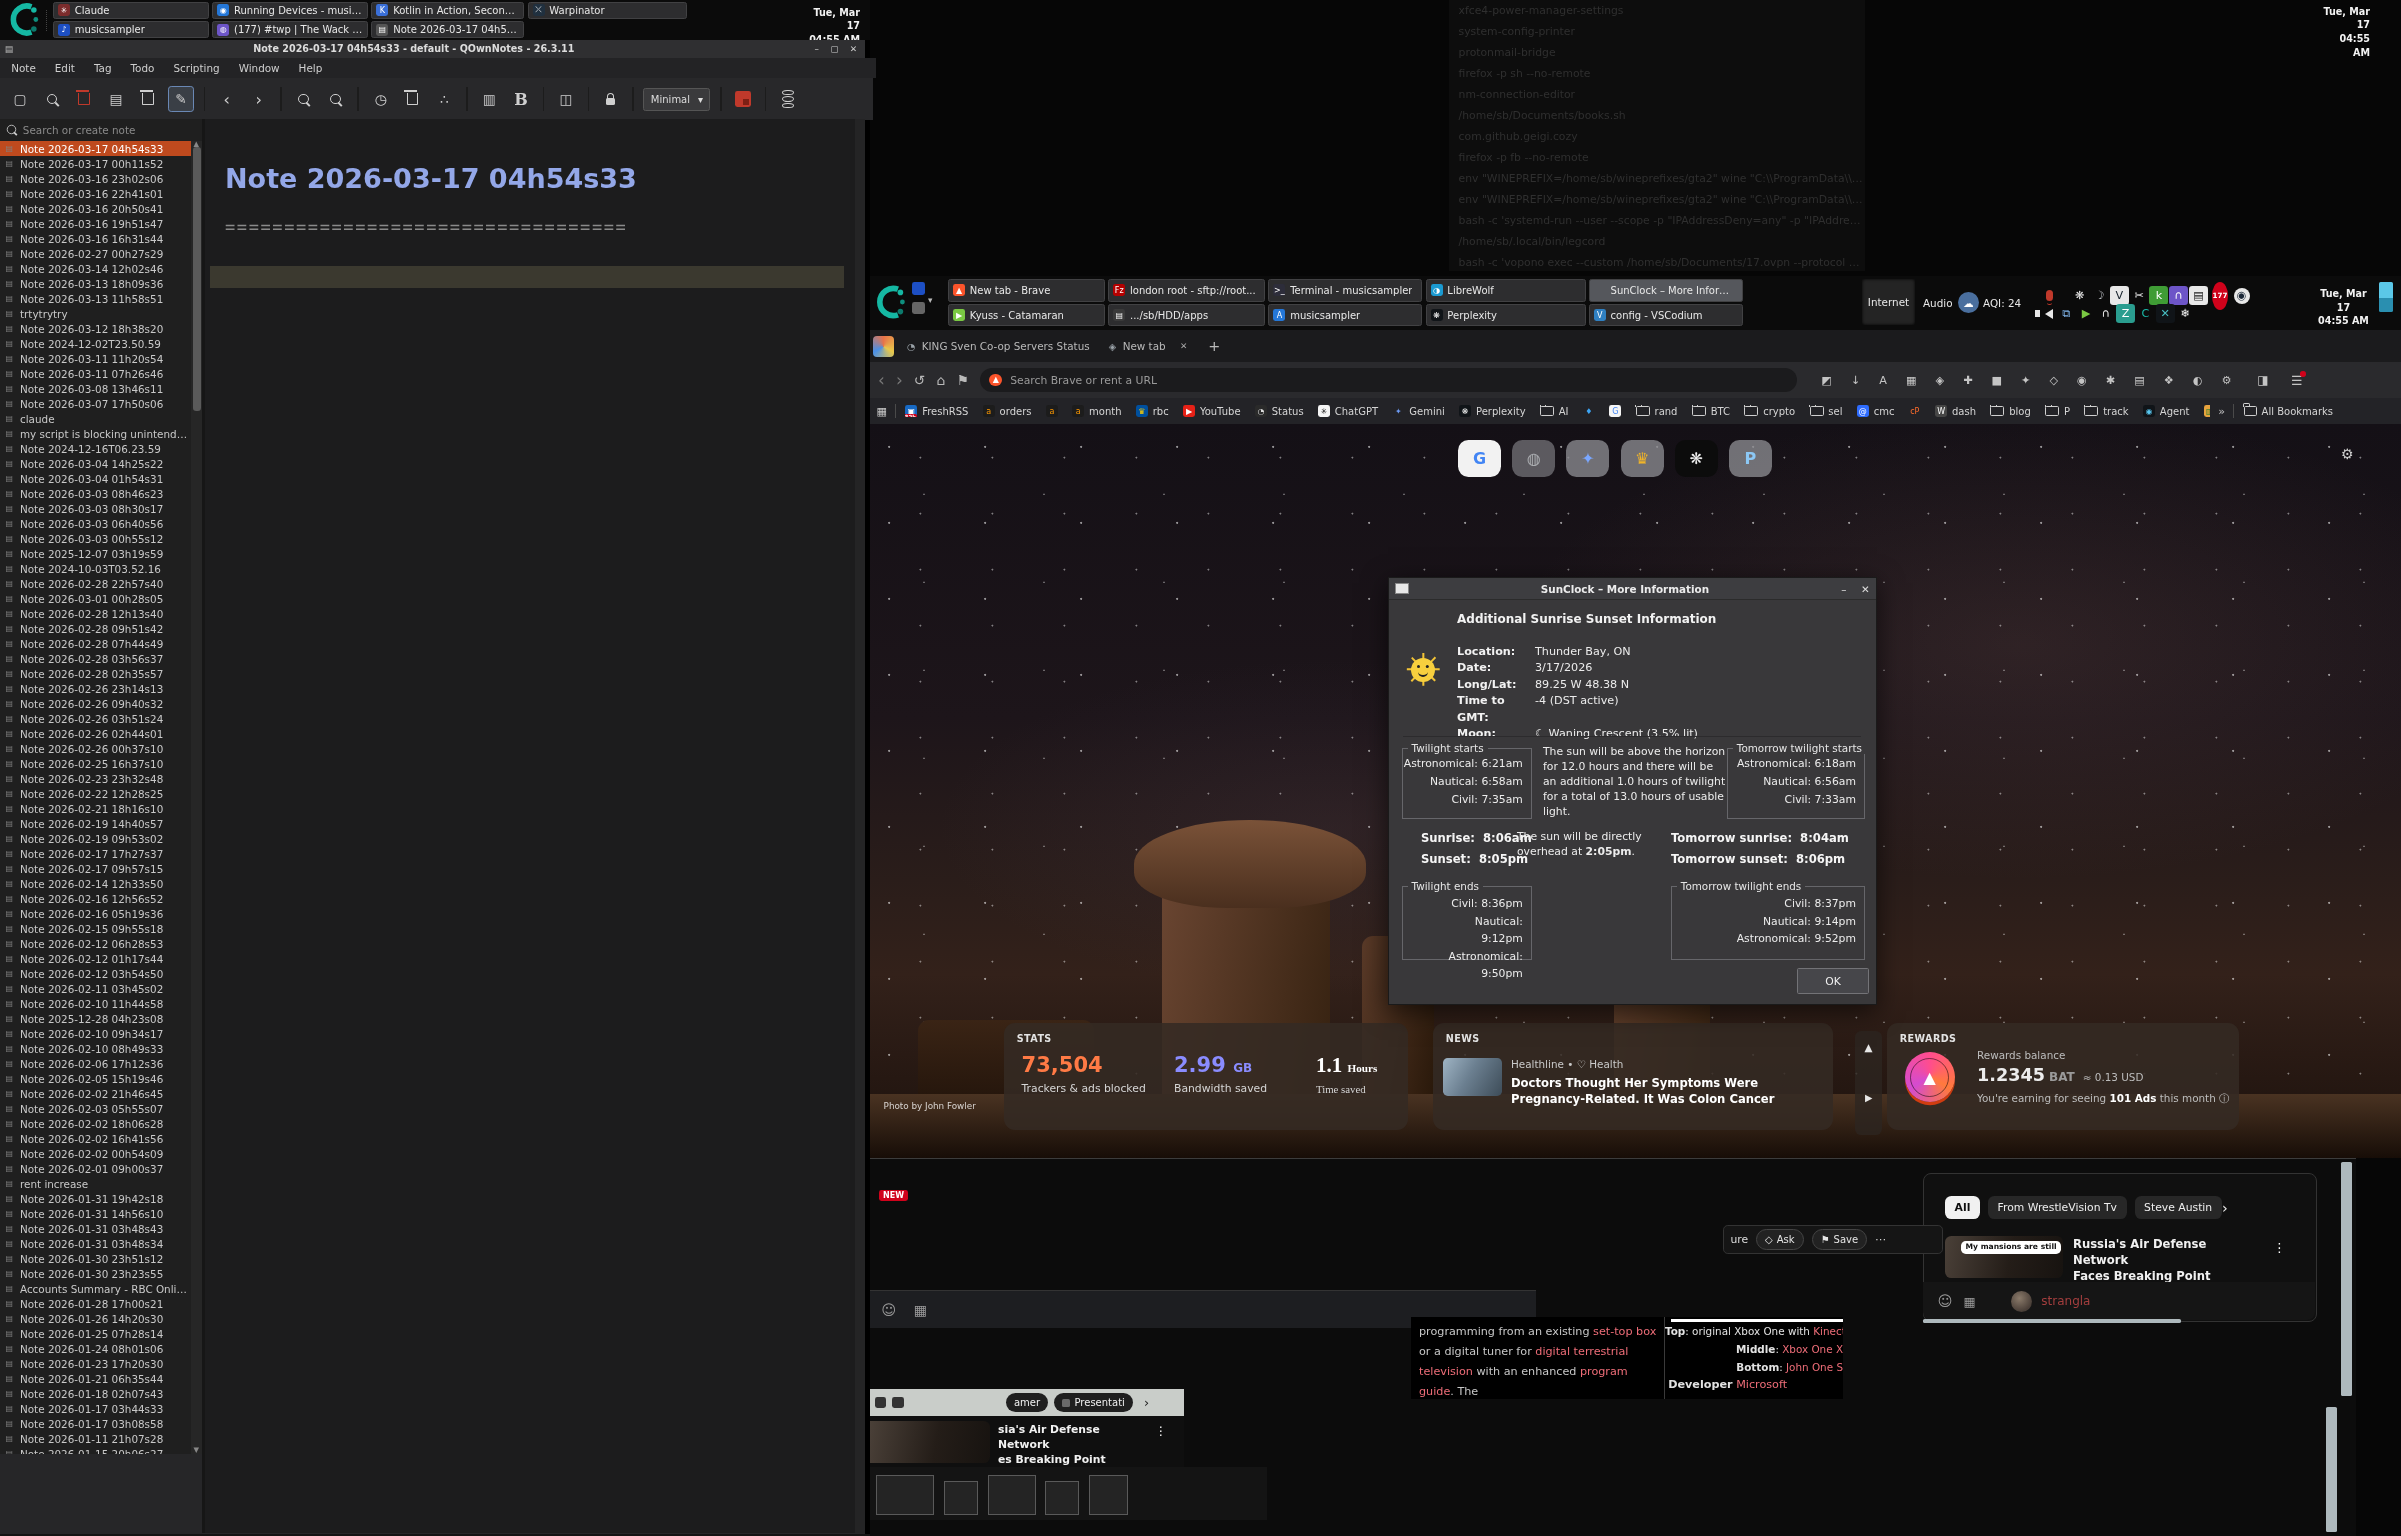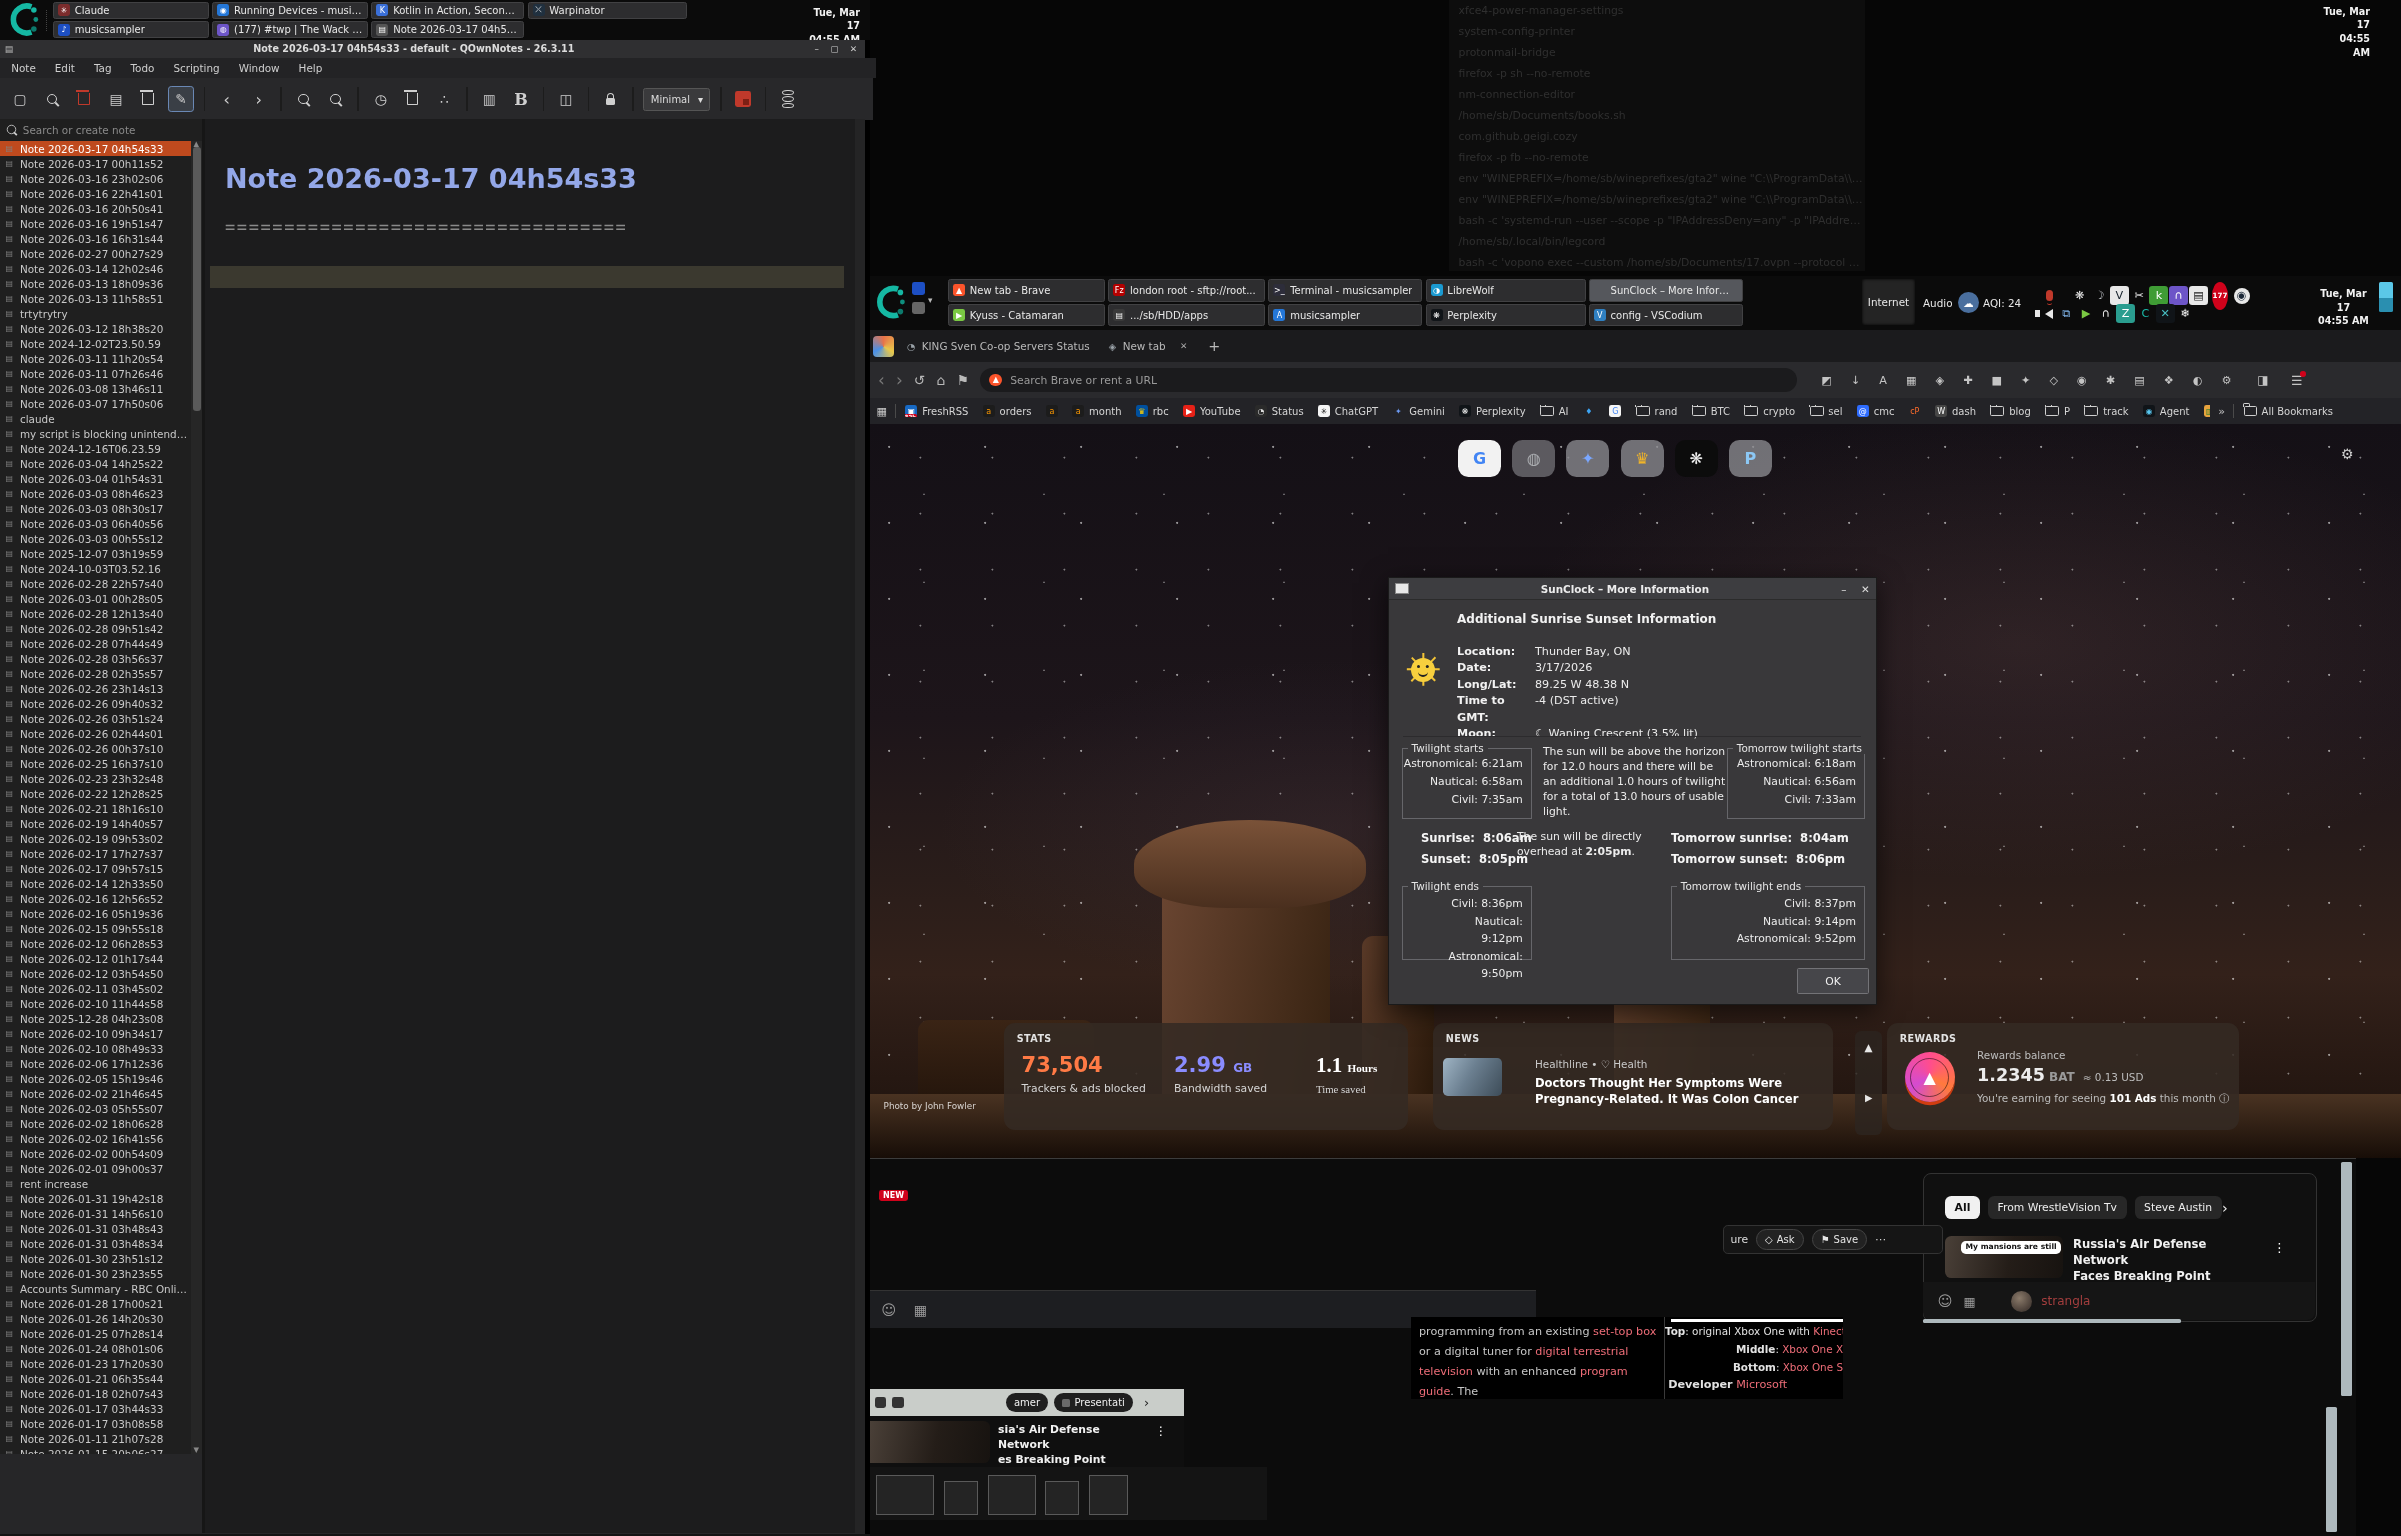--- a/index.html
+++ b/index.html
@@ -1131,21 +1131,21 @@
         </div>
         <div class="abs" style="left:312px;top:30px;font-family:Liberation Serif, serif;">
           <div class="statval" style="color:#fff;"><span>1.1</span> <span style="font-size:11.2px;">Hours</span></div>
           <div class="statlab">Time saved</div>
         </div>
       </div>
 
       <div class="card" style="left:563px;top:599px;width:400px;height:107px;">
         <span class="ctitle">NEWS</span>
         <div class="abs" style="left:9.6px;top:35px;width:59px;height:38px;border-radius:4.8px;background:linear-gradient(120deg,#9fb4c4 0%,#6b7f90 45%,#3d4c58 100%);"></div>
-        <div class="abs" style="left:78px;top:35px;width:308px;margin-left:24px;">
+        <div class="abs" style="left:78px;top:35px;width:308px;">
           <div class="newsmeta"><span>Healthline</span> <span>•</span> <span>♡</span> <span>Health</span></div>
           <div class="newshead">Doctors Thought Her Symptoms Were Pregnancy-Related. It Was Colon Cancer</div>
         </div>
       </div>
 
       <div class="abs" style="left:985px;top:607px;width:27px;height:104px;background:rgba(45,38,32,.8);border-radius:6.4px;">
         <span class="gi abs" style="left:5.6px;top:8px;width:16px;height:16px;color:#e8e8e8;font-size:10.4px;">▲</span>
         <span class="gi abs" style="left:5.6px;top:58px;width:16px;height:16px;color:#e8e8e8;font-size:9.6px;">▶</span>
       </div>
 
@@ -1303,21 +1303,21 @@
   <div class="abs" id="kinect">
     <div class="wikitext">
       <div><span>programming from an existing </span><span class="wlink">set-top box</span></div>
       <div><span>or a digital tuner for </span><span class="wlink">digital terrestrial television</span><span> with an enhanced </span><span class="wlink">program guide</span><span>. The</span></div>
 
     </div>
     <div class="infobox">
       <div class="topstrip"></div>
       <div class="iline"><span style="font-weight: bold;">Top</span><span>: original Xbox One with </span><span class="wlink">Kinect sensor</span></div>
       <div class="iline"><span style="font-weight: bold; padding-left: 36px;">Middle</span><span>: </span><span class="wlink">Xbox One X</span></div>
-      <div class="iline"><span style="font-weight: bold;">Bottom</span><span>: </span><span class="wlink">Xbox One S</span></div>
+      <div class="iline"><span style="font-weight: bold;">Bottom</span><span>: </span><span class="wlink">John One S</span></div>
       <div class="iline" style="text-align:left;font-size:11.2px;padding-left:3.2px;"><span style="font-weight: bold;">Developer</span><span>    </span><span class="wlink">Microsoft</span></div>
     </div>
   </div>
 
   <div class="abs" id="winF">
     <div class="ftop">
       <span style="width:11.2px;height:11.2px;background:#333;border-radius:2.4px;"></span>
       <span style="width:11.2px;height:11.2px;background:#333;border-radius:2.4px;"></span>
       <span class="darkchip" style="margin-left:96px;">amer</span>
       <span class="darkchip">

